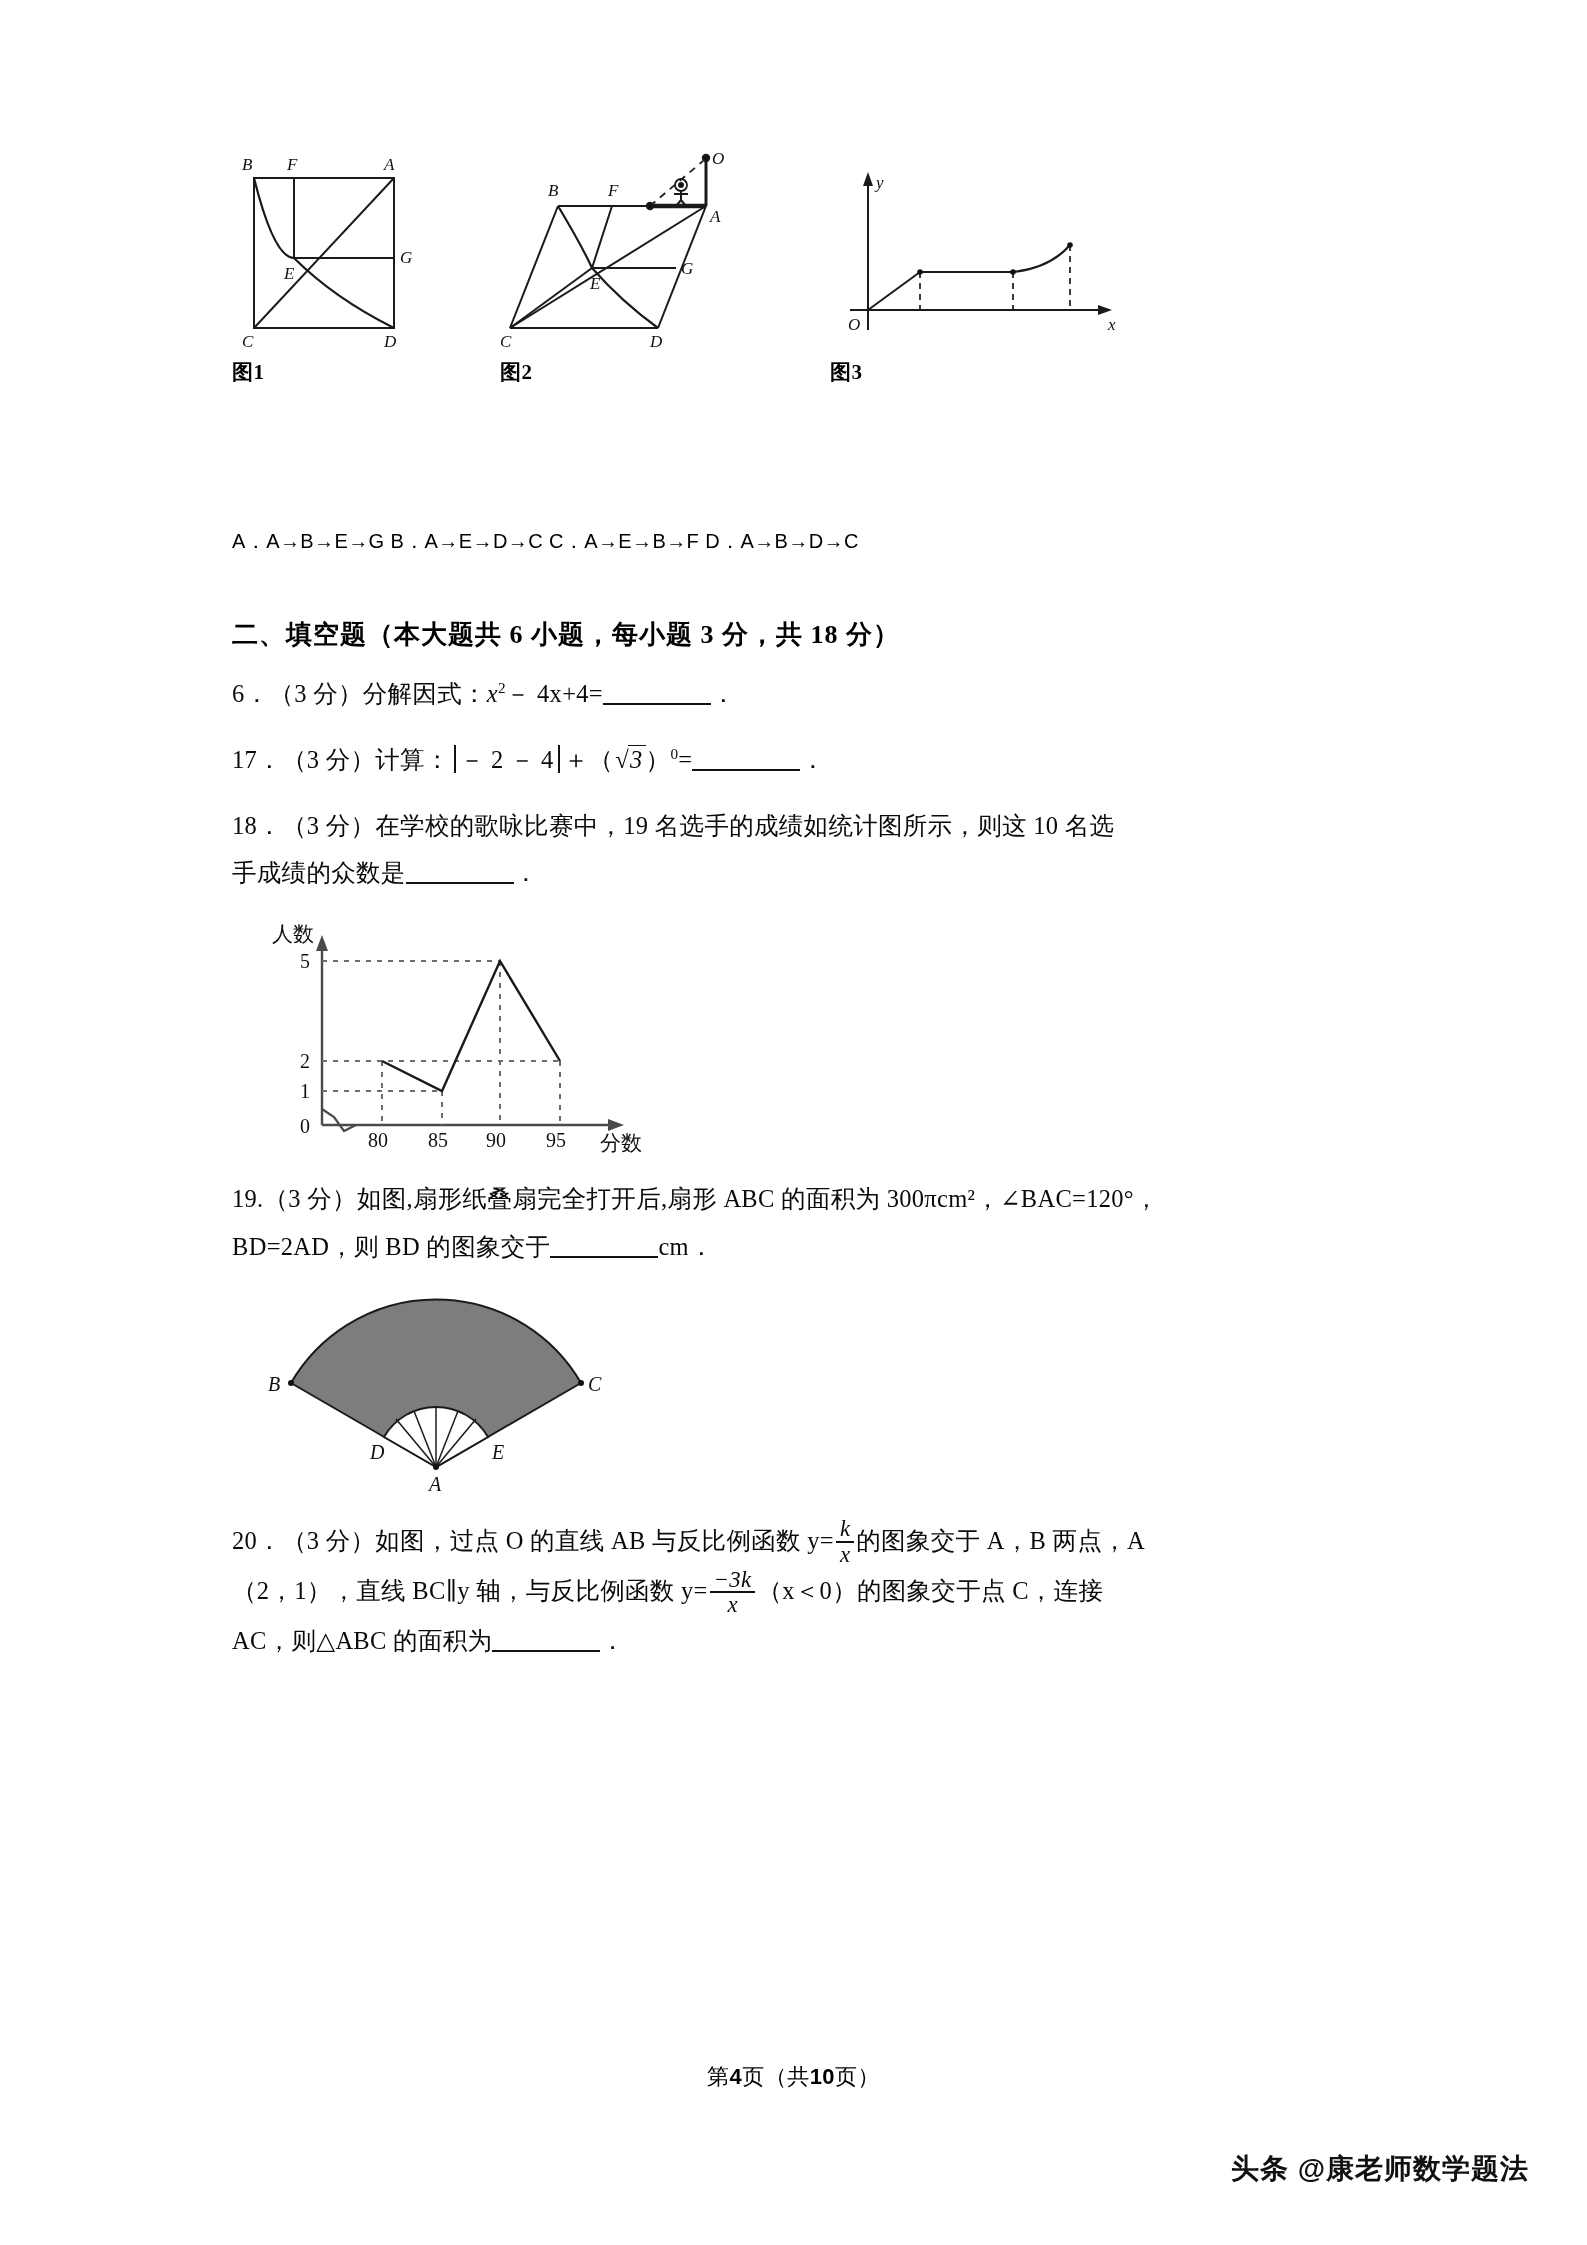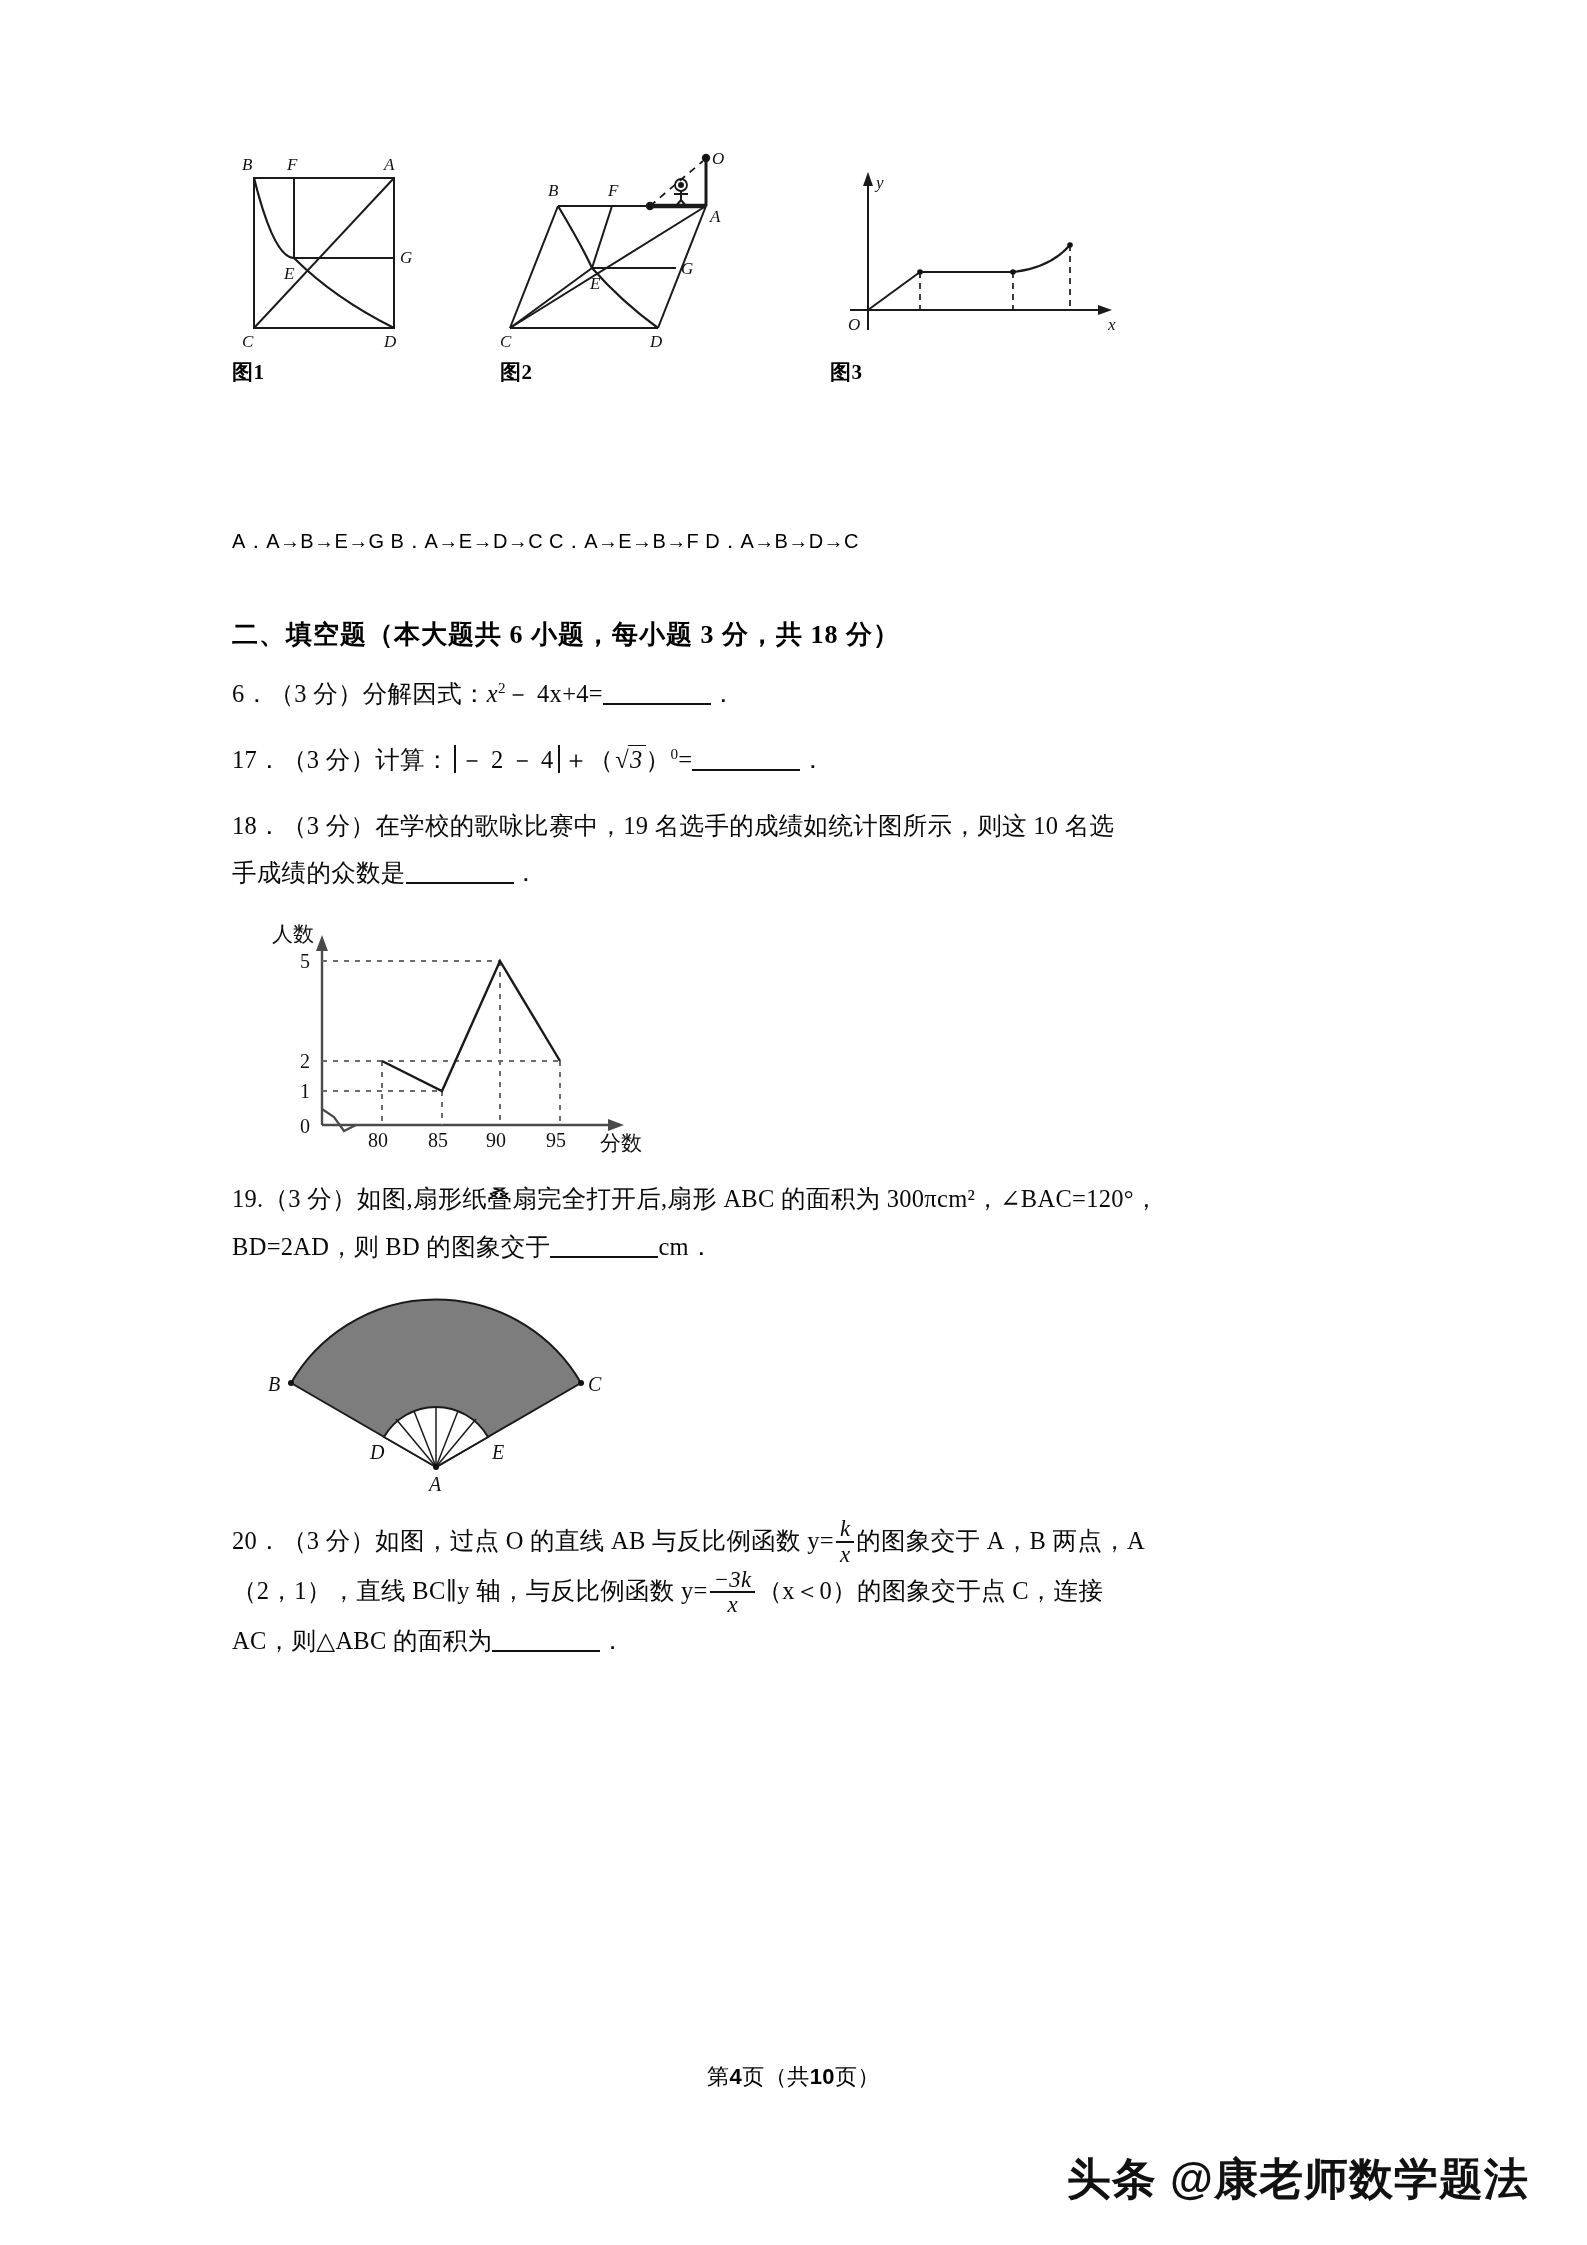--- a/index.html
+++ b/index.html
@@ -133,21 +133,21 @@
     font-family: Liberation Sans, sans-serif;
     font-size: 22px;
     letter-spacing: 0.5px;
   }
   .footer b { font-weight: bold; }
   .watermark {
     position: absolute;
     right: 58px;
     top: 2150px;
     font-family: "Liberation Sans", "DejaVu Sans", sans-serif;
-    font-size: 44px;
+    font-size: 28px;
     font-weight: bold;
     color: #111;
     letter-spacing: 1px;
     white-space: nowrap;
   }
   .mono-italic { font-style: italic; font-family: "Liberation Serif", serif; }
 </style>
 </head>
 <body>
 

